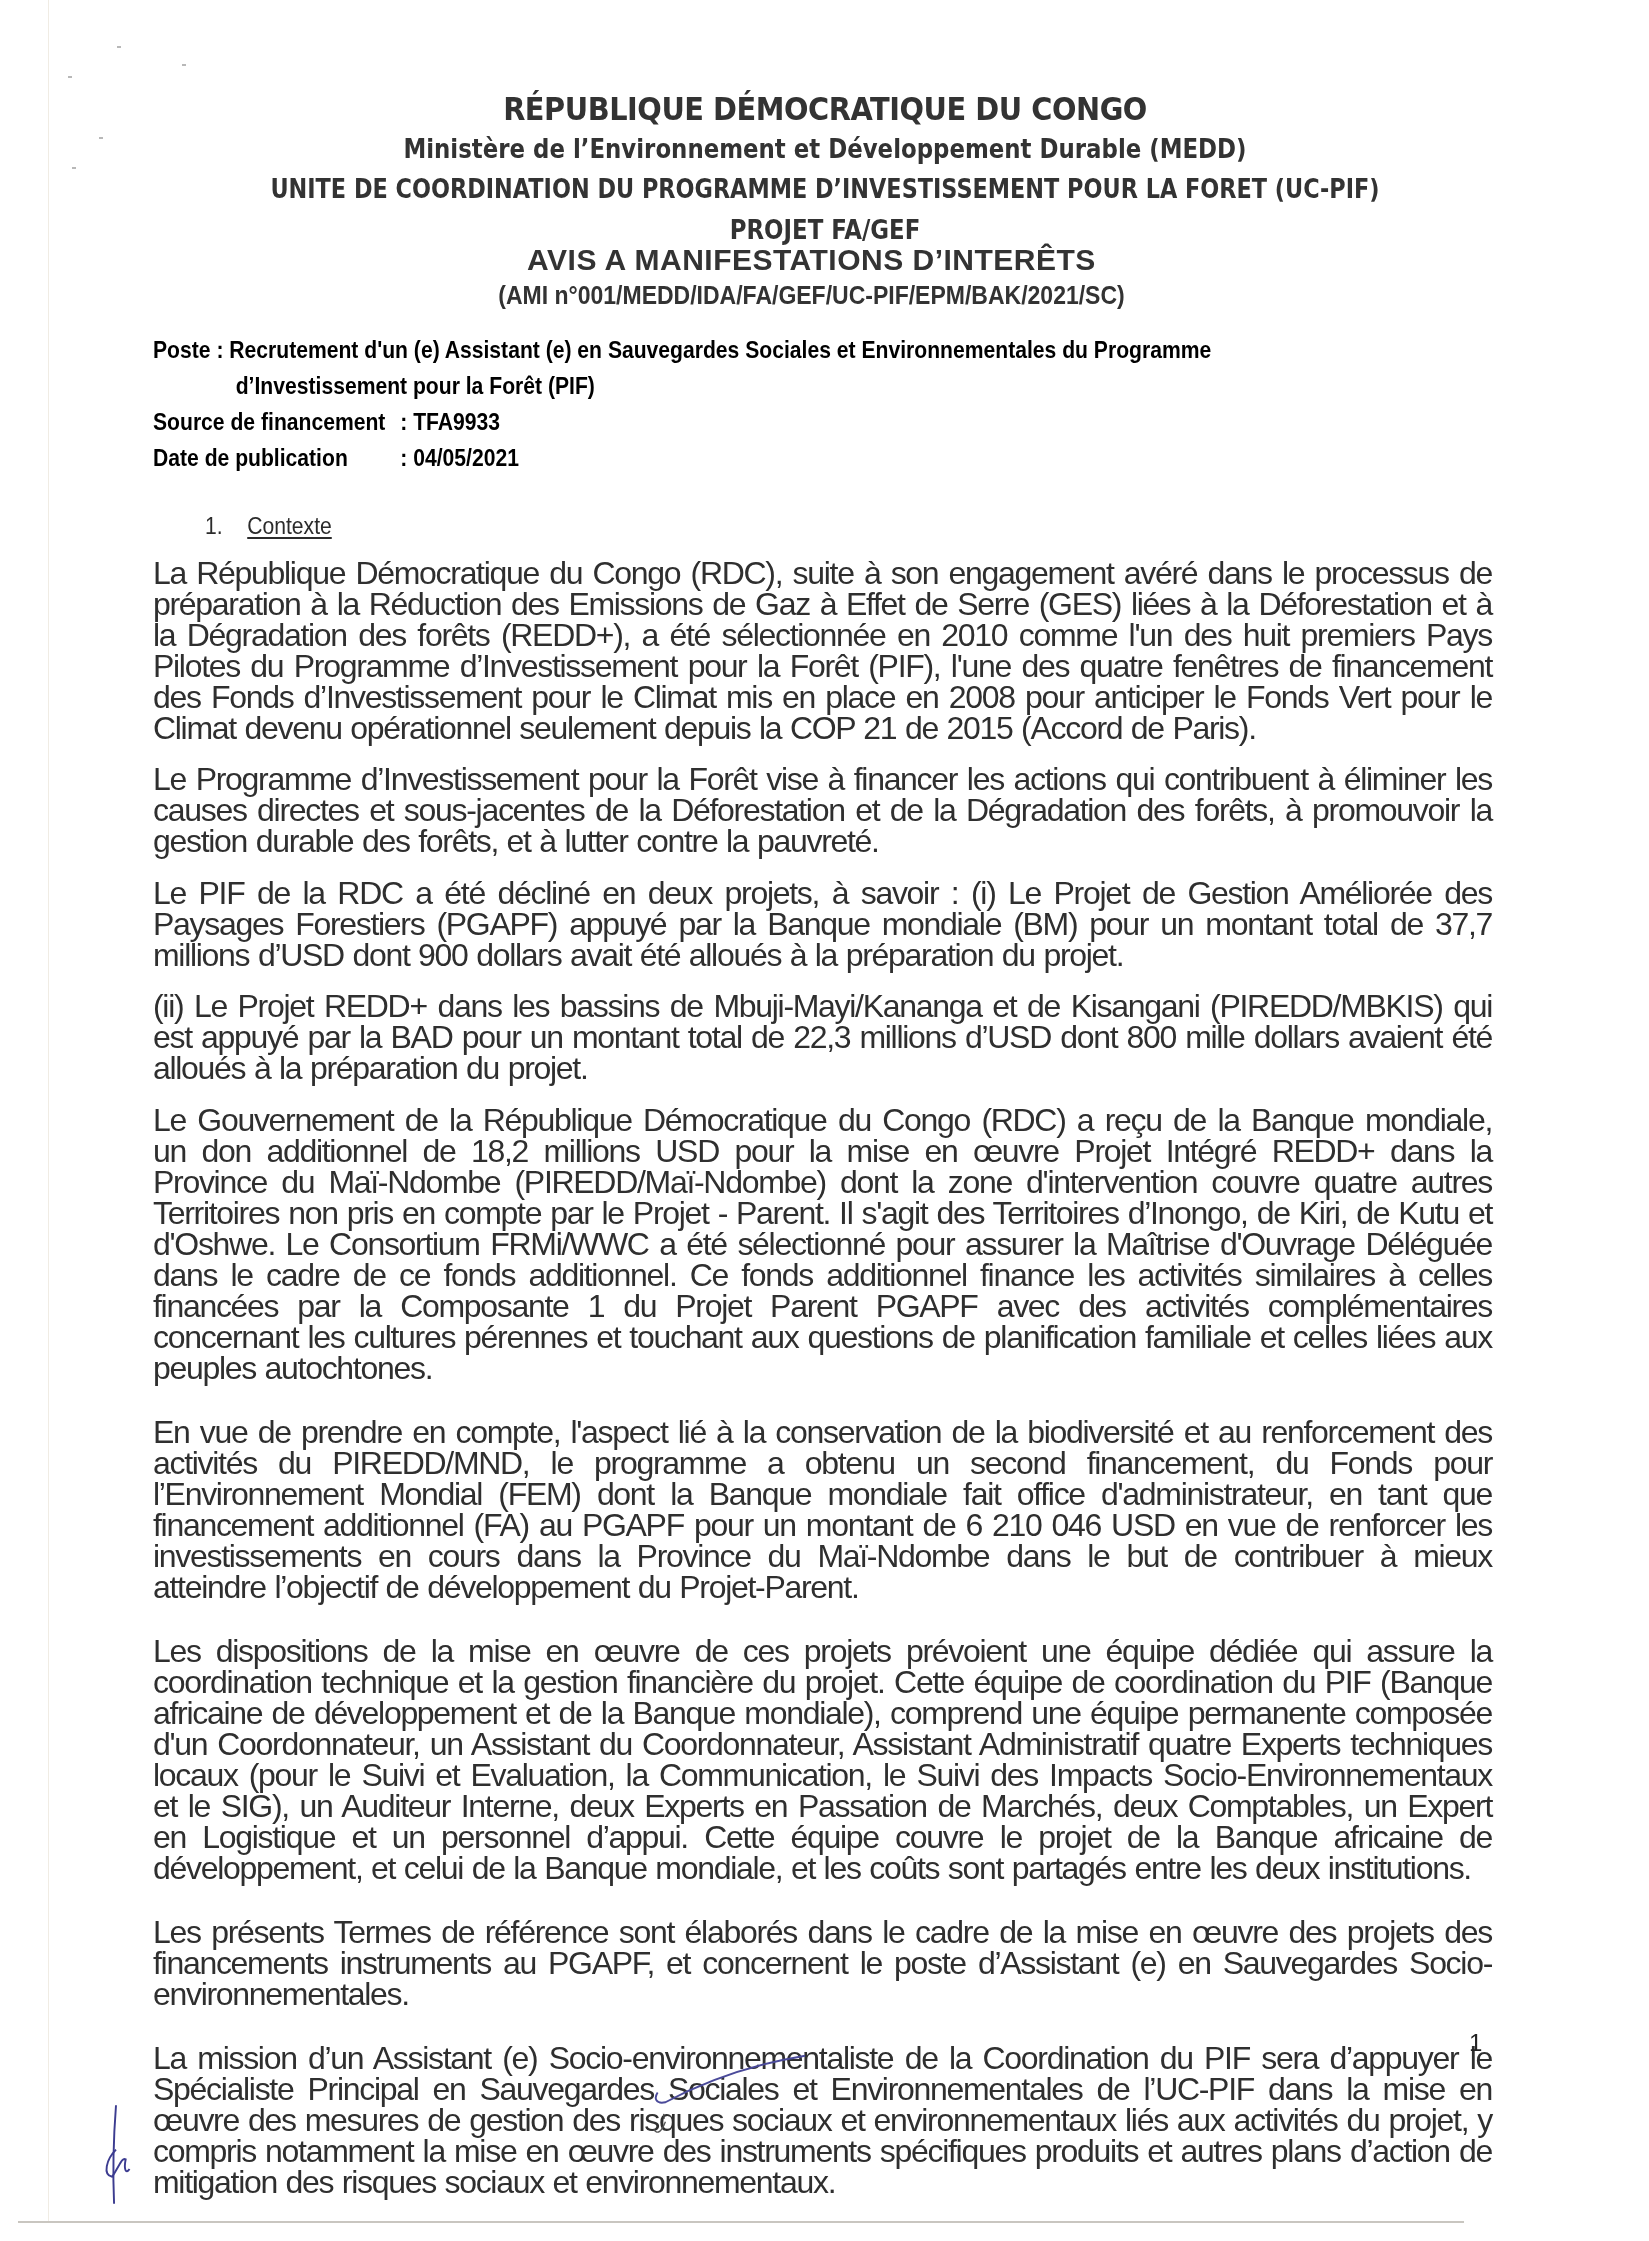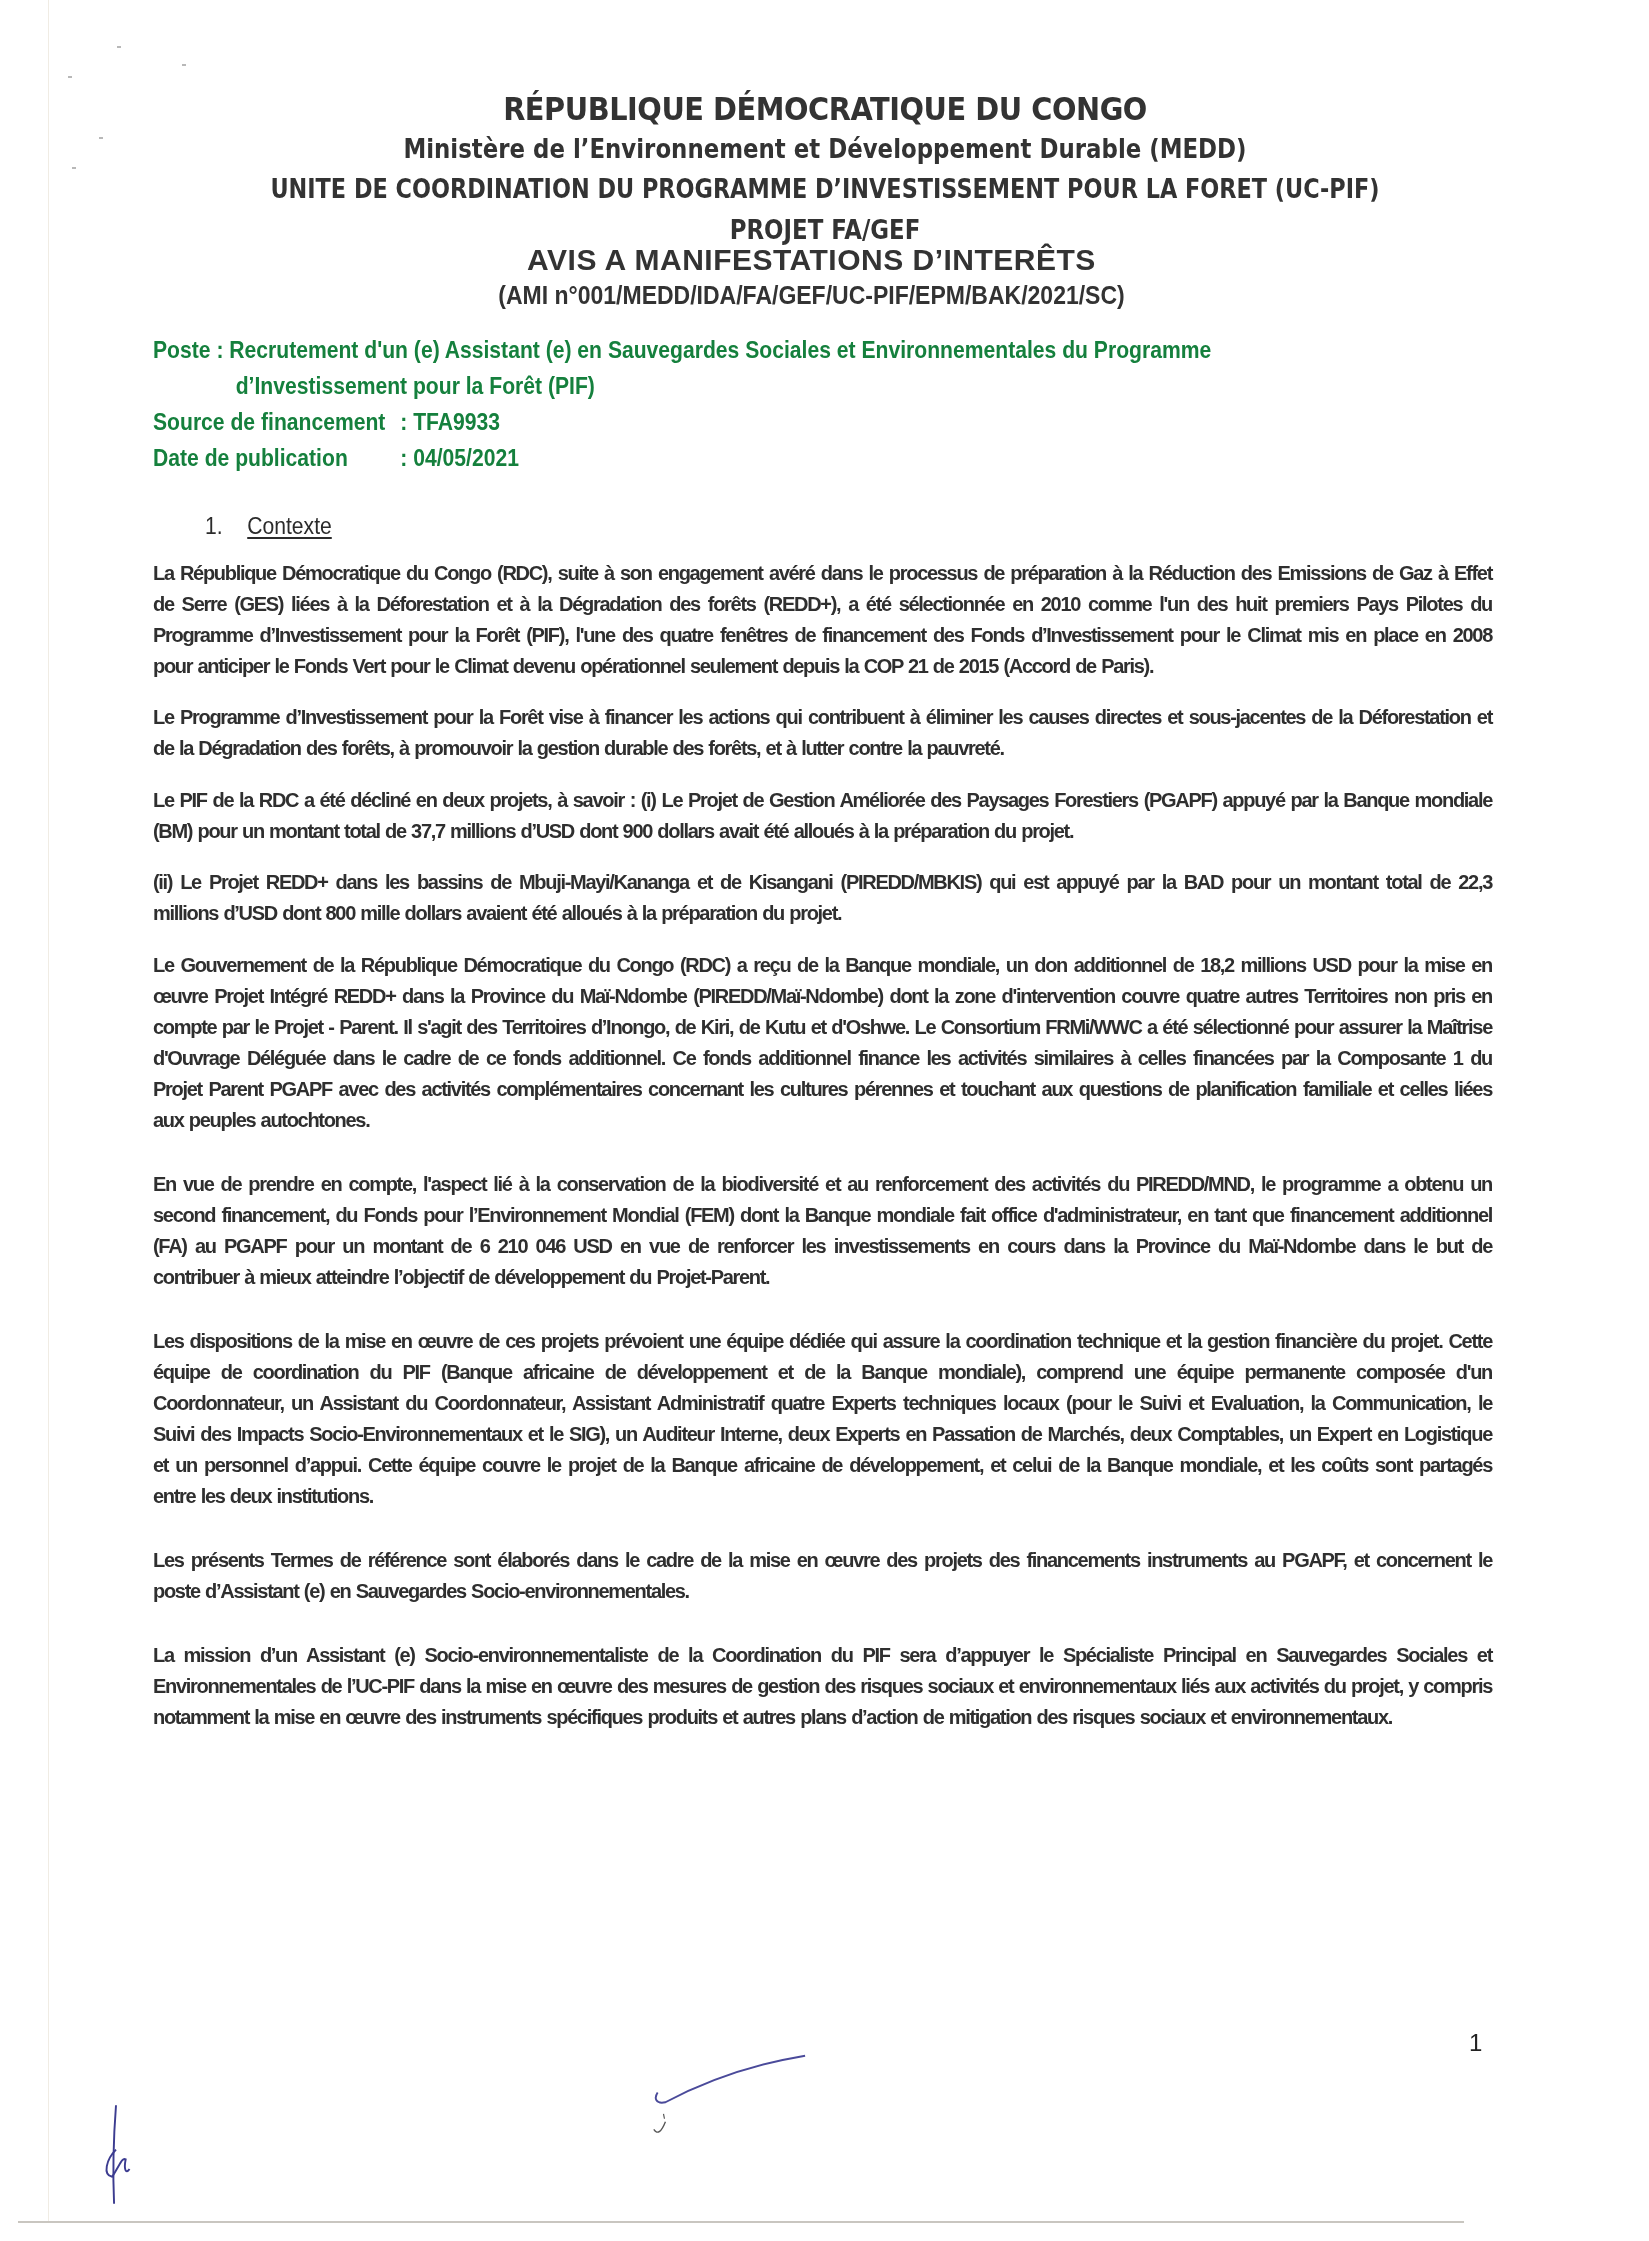--- a/index.html
+++ b/index.html
@@ -15,31 +15,31 @@
     .header { position: absolute; left: 0; top: 49px; width: 1650px; text-align: center; margin-top: 40px; }
     .h-country { font-family: "DejaVu Sans", sans-serif; font-weight: bold; font-size: 32px; letter-spacing: -0.5px; color: #333; line-height: 41px; transform: scaleX(0.9); }
     .h-ministry { font-family: "DejaVu Sans", sans-serif; font-weight: bold; font-size: 26px; color: #333; line-height: 39px; transform: scaleX(0.88); }
     .h-unit { font-family: "DejaVu Sans", sans-serif; font-weight: bold; font-size: 26px; color: #333; line-height: 41px; transform: scaleX(0.86); }
     .h-project { font-family: "DejaVu Sans", sans-serif; font-weight: bold; font-size: 26px; color: #333; line-height: 41px; transform: scaleX(0.88); }
 
     .notice { position: absolute; left: 0; top: 241px; width: 1623px; text-align: center; }
     .notice-title { font-family: "Liberation Sans", sans-serif; font-weight: 900; font-size: 30px; color: #333; line-height: 37px; letter-spacing: 0.5px; }
     .notice-ref { font-family: "Liberation Sans", sans-serif; font-weight: bold; font-size: 25px; color: #333; line-height: 35px; transform: scaleX(0.92); }
 
-    .meta { position: absolute; left: 153px; top: 332px; width: 1261px; font-weight: bold; font-size: 24px; line-height: 36px; color: #15803d; }
+    .meta { position: absolute; left: 153px; top: 332px; width: 1261px; font-weight: bold; font-size: 24px; line-height: 36px; color: #000000; }
     .meta-row { display: flex; transform-origin: left; transform: scaleX(0.88); white-space: nowrap; }
     .meta-label { width: 281px; }
     .meta-indent { padding-left: 94px; }
 
     .section-title { position: absolute; left: 205px; top: 509px; font-size: 24px; line-height: 33px; color: #2b2b2b; transform-origin: left; transform: scaleX(0.88); white-space: nowrap; }
     .section-title .num { margin-right: 21.3px; }
     .section-title .txt { text-decoration: underline; text-decoration-thickness: 1.9px; text-underline-offset: 2.9px; }
 
     .body { position: absolute; left: 153px; top: 558px; width: 1339px; }
-    .para { font-size: 20px; line-height: 31px; text-align: justify; text-align-last: left; margin: 0 0 20.4px 0; letter-spacing: -1.3px; word-spacing: 1px; color: #2f2f2f; font-weight: bold; }
+    .para { font-size: 32px; line-height: 31px; text-align: justify; text-align-last: left; margin: 0 0 20.4px 0; letter-spacing: -1.3px; word-spacing: 1px; color: #2f2f2f; }
     .para.gap-lg { margin-top: 33px; }
 
     .page-number { position: absolute; left: 1469px; top: 2029px; font-size: 24px; color: #222; }
     .signature { position: absolute; }
   </style>
 </head>
 <body>
 
 <div class="scan-edge-left"></div>
 <div class="scan-edge-bottom"></div>

